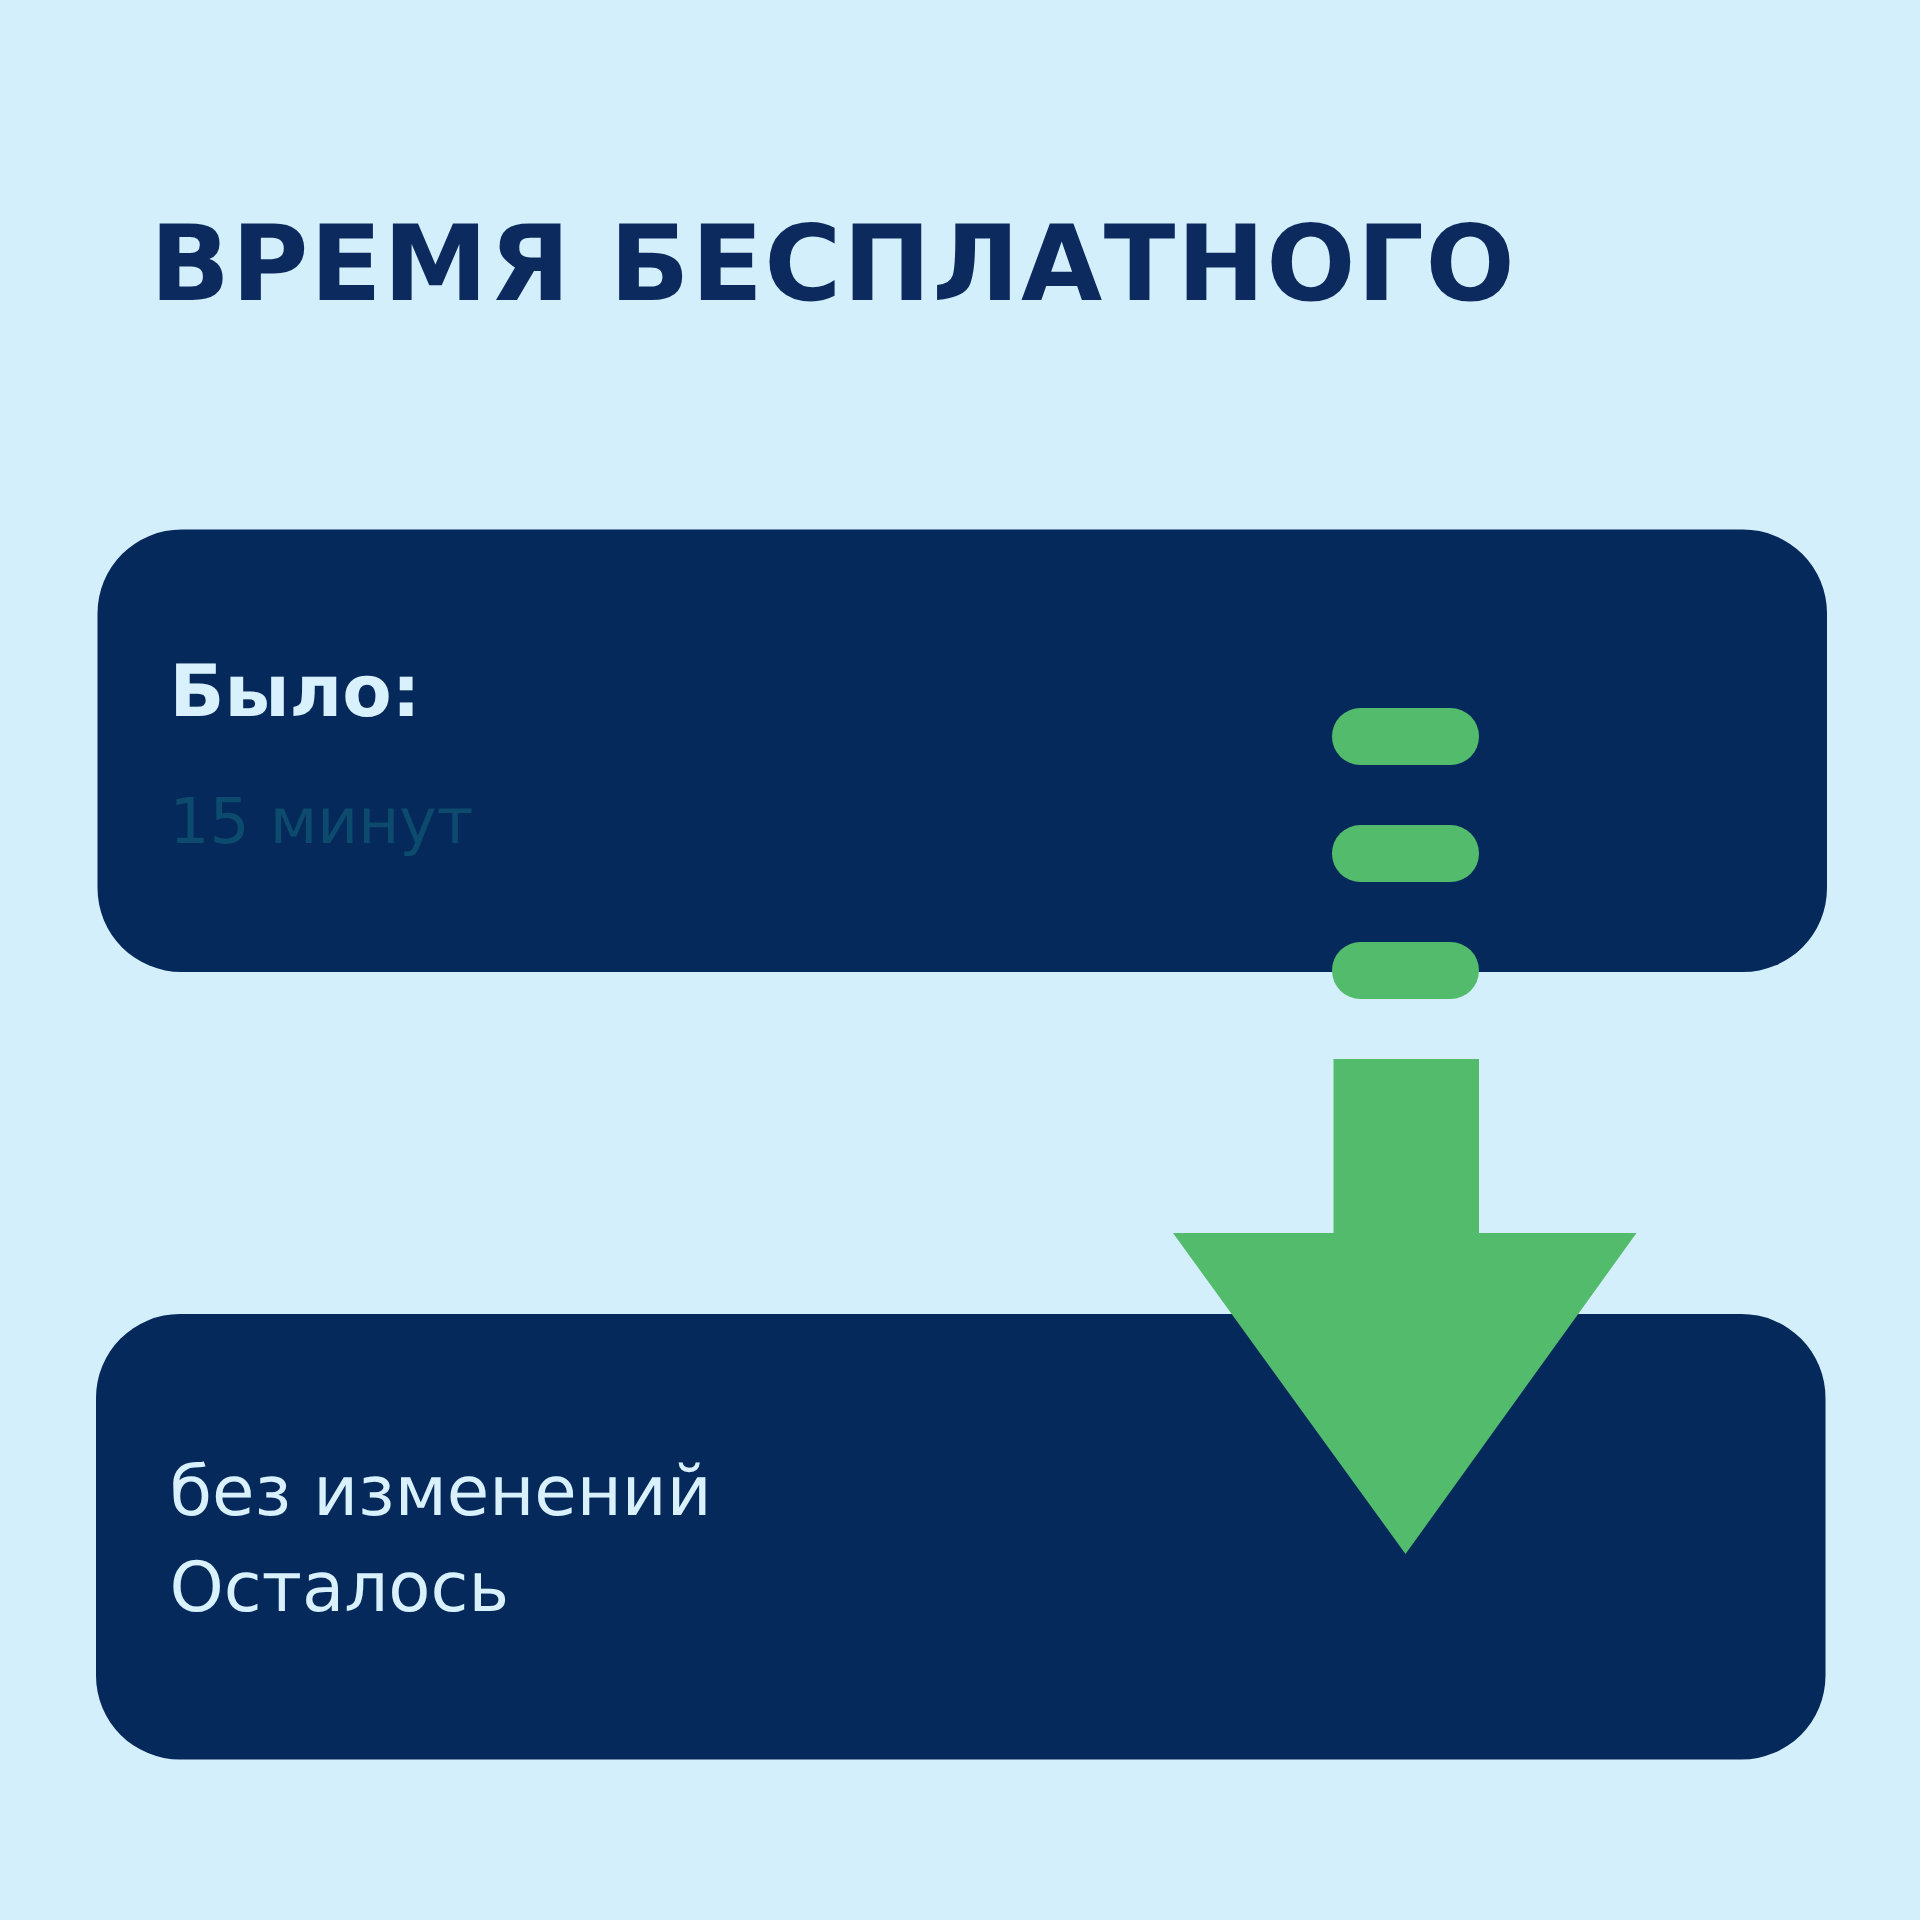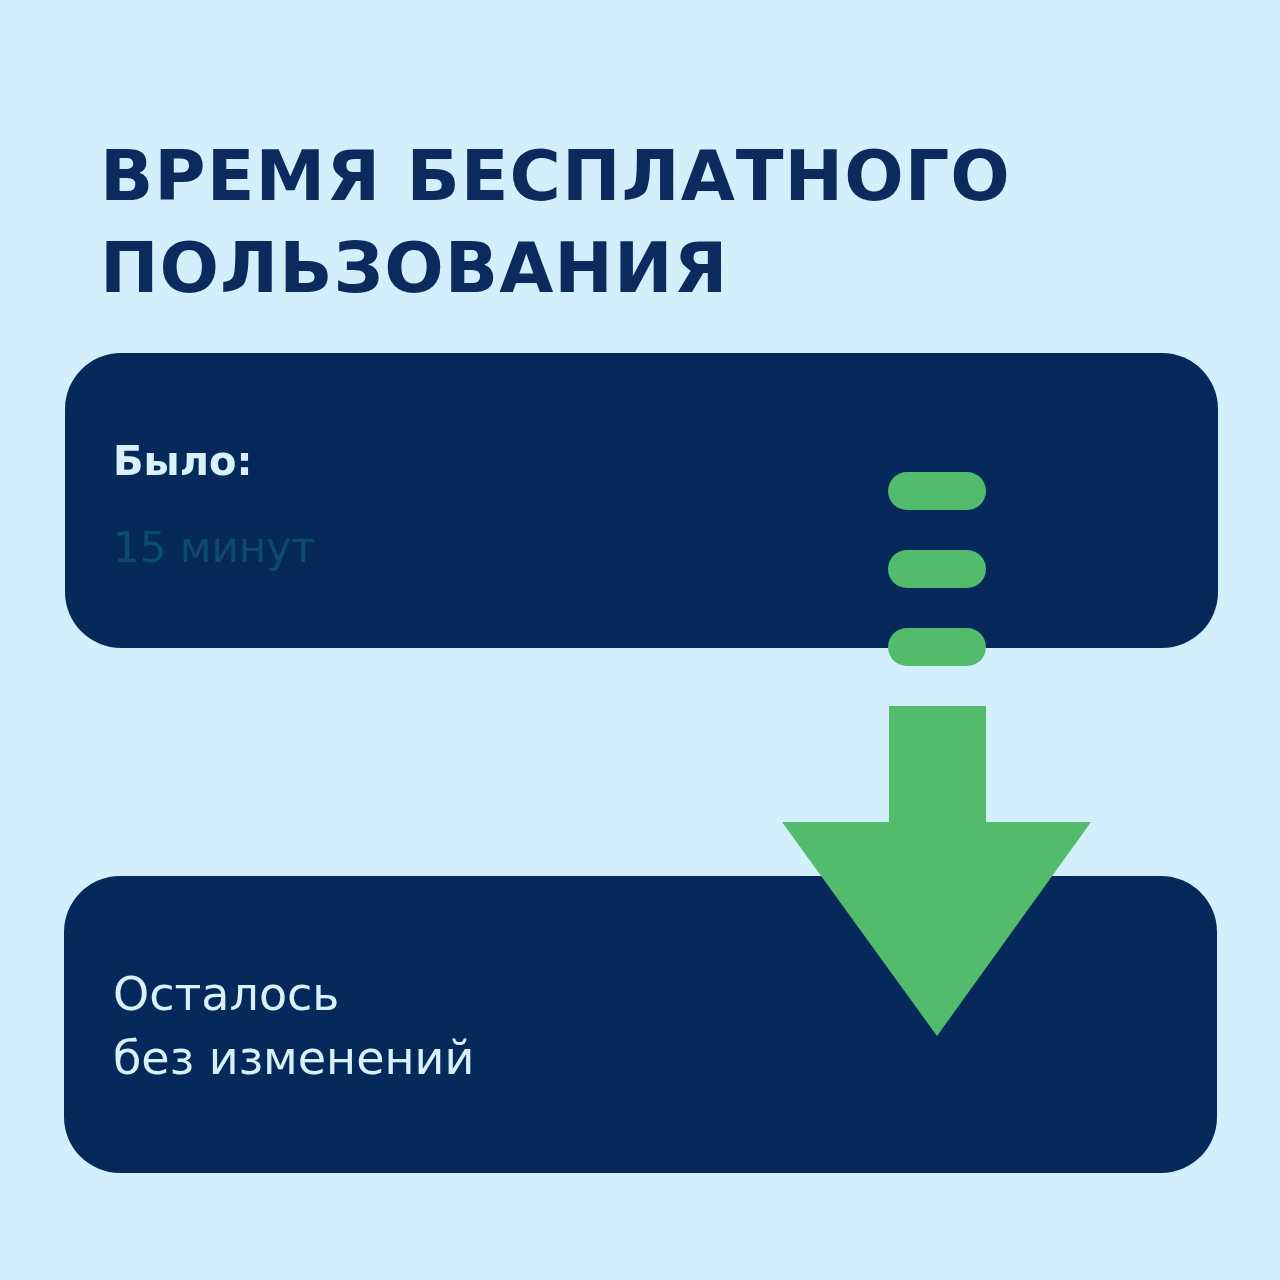--- a/index.html
+++ b/index.html
@@ -29,21 +29,21 @@
       border-radius: 56px;
     }
     .card-before { left: 65px; top: 353px; width: 1153px; height: 295px; }
     .card-after  { left: 64px; top: 876px; width: 1153px; height: 297px; }
     .label-before {
       position: absolute;
       left: 113px; top: 433px;
       color: #d8f1fc;
       font-family: "DejaVu Sans", sans-serif;
       font-weight: bold;
-      font-size: 40px;
+      font-size: 48px;
       line-height: 56px;
     }
     .value-before {
       position: absolute;
       left: 113px; top: 520px;
       color: #0c4a6e;
       font-family: "DejaVu Sans", sans-serif;
       font-size: 42px;
       line-height: 56px;
     }
@@ -61,31 +61,30 @@
       left: 0; top: 0;
       width: 1280px; height: 1280px;
       pointer-events: none;
     }
   </style>
 </head>
 <body>
 
 <h1 class="title">
   <span>ВРЕМЯ БЕСПЛАТНОГО</span>
-  <span>ПОЛЬЗОВАНИЯ</span>
 </h1>
 
 <div class="card card-before"></div>
 <div class="label-before">Было:</div>
 <div class="value-before">15 минут</div>
 
 <div class="card card-after"></div>
 <div class="value-after">
+  <span>без изменений</span>
   <span>Осталось</span>
-  <span>без изменений</span>
 </div>
 
 <svg class="arrow" viewBox="0 0 1280 1280" xmlns="http://www.w3.org/2000/svg">
   <g fill="#52bb6c">
     <rect x="888" y="472" width="98" height="38" rx="19" ry="19"></rect>
     <rect x="888" y="550" width="98" height="38" rx="19" ry="19"></rect>
     <rect x="888" y="628" width="98" height="38" rx="19" ry="19"></rect>
     <polygon points="889,706 986,706 986,822 1091,822 937,1036 782,822 889,822"></polygon>
   </g>
 </svg>

